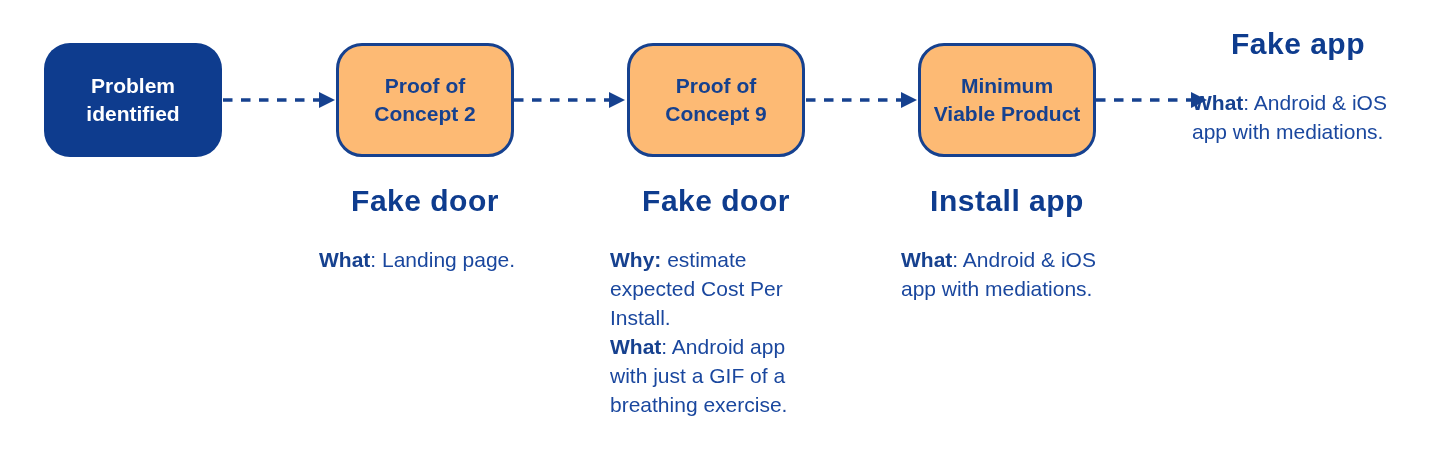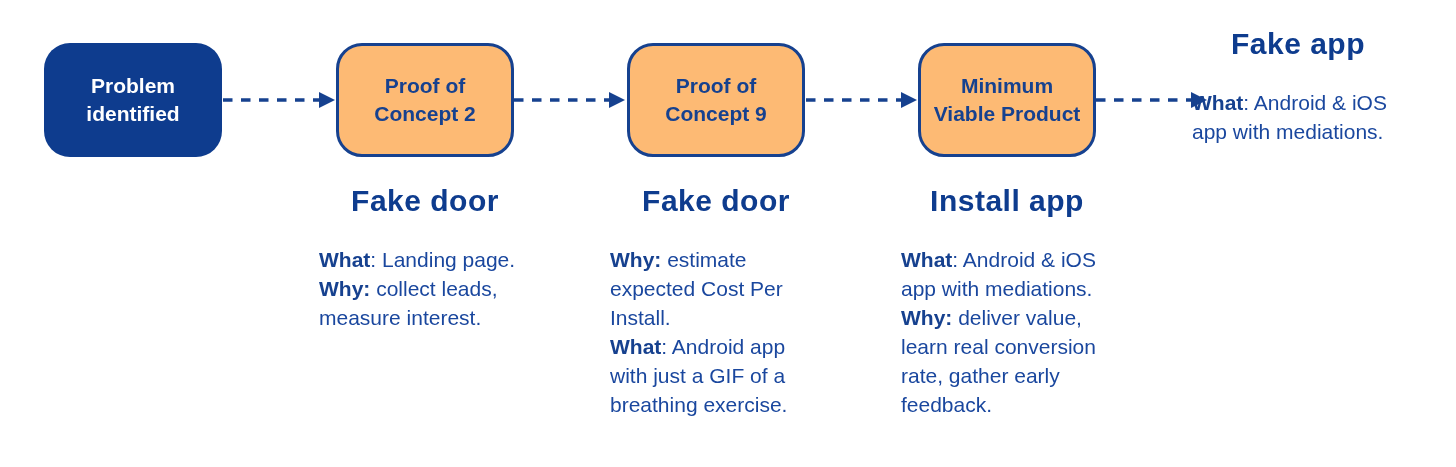--- a/index.html
+++ b/index.html
@@ -96,21 +96,20 @@
   </div>
 
   <div class="stage" style="left:319px">
     <div class="box outline">
       <span class="bl">Proof of</span>
       <span class="bl">Concept 2</span>
     </div>
     <div class="tag">Fake door</div>
     <div class="desc">
       <p><b>What</b><span>: Landing page.</span></p>
-      <p><b>Why:</b><span> collect leads, measure interest.</span></p>
     </div>
   </div>
 
   <div class="arrow" style="left:513px;width:114px">
     <svg width="114" height="28" viewBox="0 0 114 28">
       <line x1="1" y1="14" x2="96" y2="14" stroke="#16418f" stroke-width="3.4" stroke-dasharray="9.5 8.5"></line>
       <path d="M96,6 L112,14 L96,22 Z" fill="#16418f"></path>
     </svg>
   </div>
 
@@ -134,21 +133,20 @@
   </div>
 
   <div class="stage" style="left:901px">
     <div class="box outline">
       <span class="bl">Minimum</span>
       <span class="bl">Viable Product</span>
     </div>
     <div class="tag">Install app</div>
     <div class="desc">
       <p><b>What</b><span>: Android &amp; iOS app with mediations.</span></p>
-      <p><b>Why:</b><span> deliver value, learn real conversion rate, gather early feedback.</span></p>
     </div>
   </div>
 
   <div class="arrow" style="left:1095px;width:114px">
     <svg width="114" height="28" viewBox="0 0 114 28">
       <line x1="1" y1="14" x2="96" y2="14" stroke="#16418f" stroke-width="3.4" stroke-dasharray="9.5 8.5"></line>
       <path d="M96,6 L112,14 L96,22 Z" fill="#16418f"></path>
     </svg>
   </div>
 

